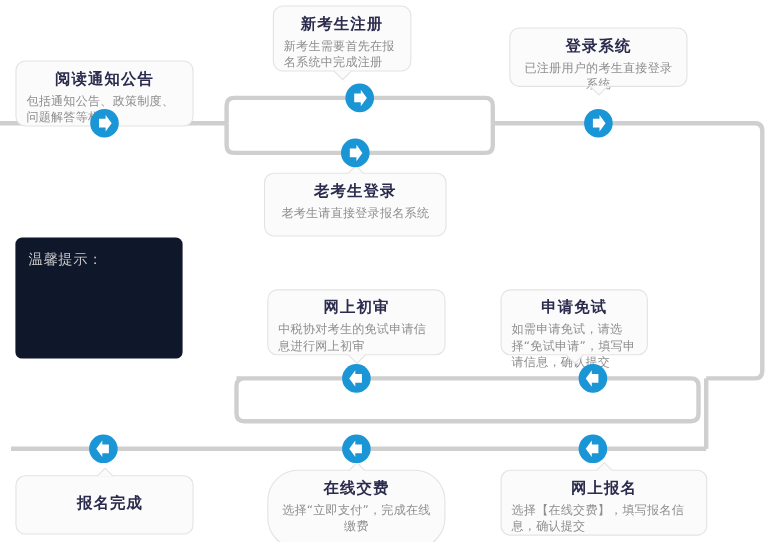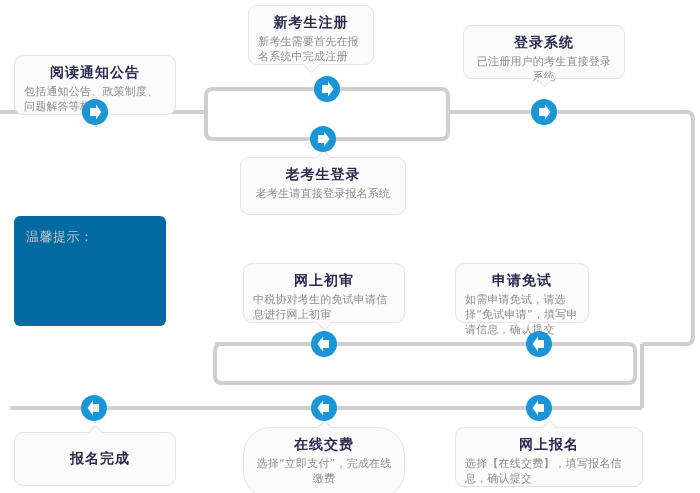--- a/index.html
+++ b/index.html
@@ -100,21 +100,21 @@
     width: 13px;
     height: 13px;
     background: #fbfbfb;
     border: 1px solid #e3e3e3;
     transform: rotate(45deg);
   }
   
   .note {
     position: absolute;
     box-sizing: border-box;
-    background: #0369a1;
+    background: #0f172a;
     border-radius: 6px;
     padding: 10px 12px;
     font-size: 13px;
     color: #c9c9c9;
     line-height: 21px;
     letter-spacing: 0.5px;
   }
   .note .indent { text-indent: 2em; display: block; }
   
   .arrow {

